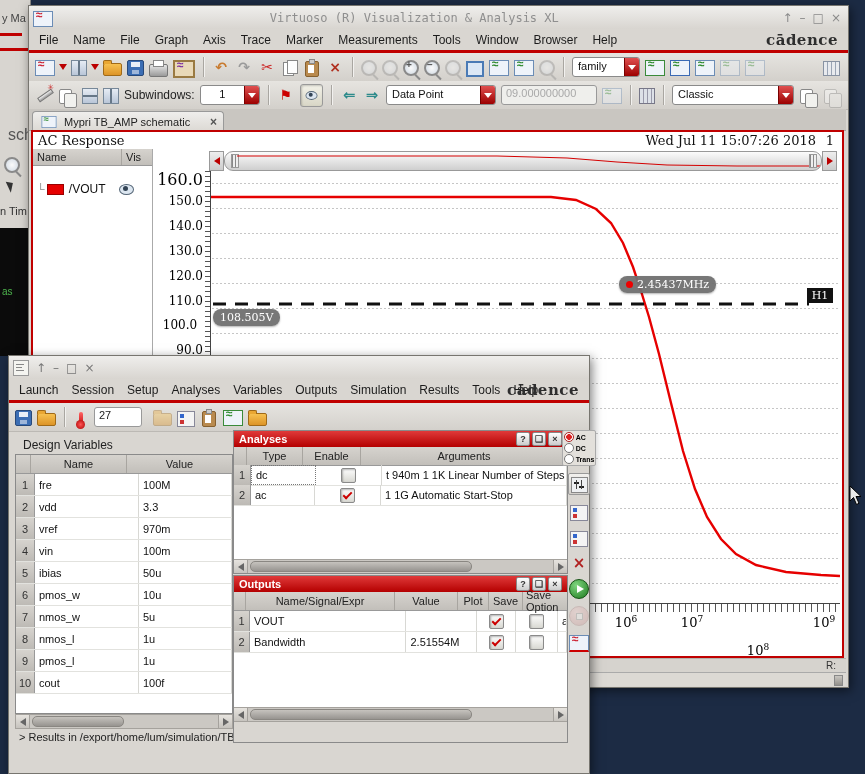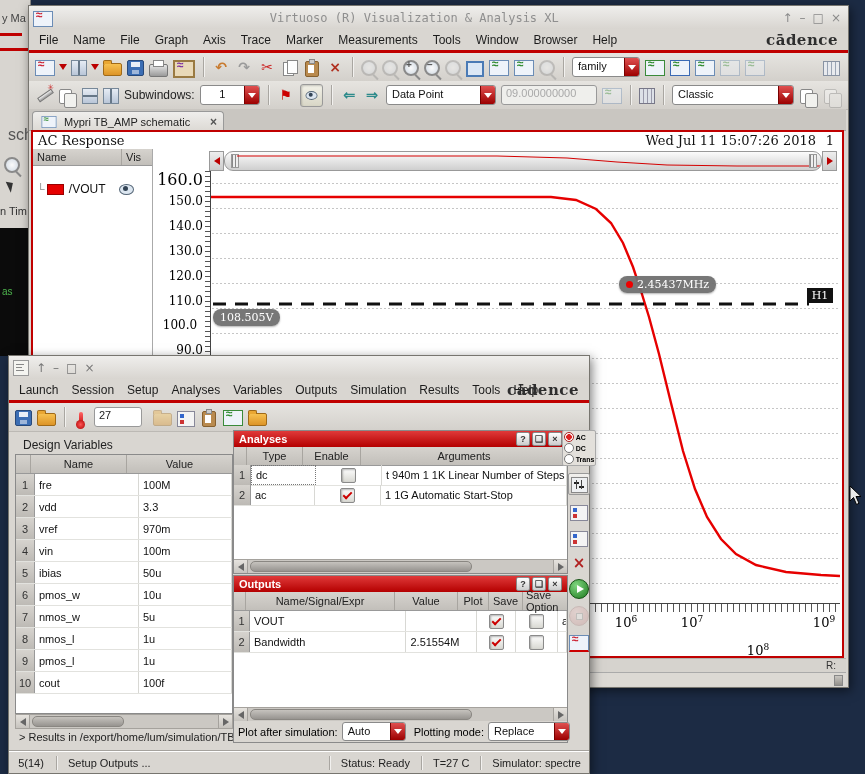--- a/index.html
+++ b/index.html
@@ -546,32 +546,20 @@
         <span class="hs-btn">
             <span class="tri-l"></span>
           </span>
         <span class="hs-track">
             <span class="hs-thumb" style="left:2px;width:220px;"></span>
           </span>
         <span class="hs-btn">
             <span class="tri-r"></span>
           </span>
       </div>
-      <div class="abs" style="left:0;right:0;bottom:0;height:21px;display:flex;align-items:center;gap:4px;padding:0 4px;background:#d9d6d1;">
-        <span style="font-size:11px;white-space:nowrap;">Plot after simulation:</span>
-        <div class="combo" style="width:62px;height:17px;">
-          <span class="val">Auto</span>
-          <span class="cbtn"></span>
-        </div>
-        <span style="font-size:11px;white-space:nowrap;margin-left:4px;">Plotting mode:</span>
-        <div class="combo" style="width:80px;height:17px;">
-          <span class="val">Replace</span>
-          <span class="cbtn"></span>
-        </div>
-      </div>
     </div>
 
     <div class="abs" style="left:559px;top:74px;width:22px;height:260px;display:flex;flex-direction:column;align-items:center;gap:7px;">
       <div style="display:flex;flex-direction:column;gap:1px;background:#e3e0db;border:1px solid #aaa;padding:1px 1px;border-radius:2px;">
         <span style="display:flex;align-items:center;gap:2px;">
           <span class="rad on"></span>
           <span style="font:bold 7px 'Liberation Sans',sans-serif;">AC</span>
           </span>
         <span style="display:flex;align-items:center;gap:2px;">
           <span class="rad"></span>
@@ -586,30 +574,19 @@
         <span class="i i-sliders"></span>
         </span>
       <span class="i i-net"></span>
       <span class="i i-net"></span>
       <span style="font:bold 15px 'DejaVu Sans',sans-serif;color:#b02020;">×</span>
       <span class="i i-play"></span>
       <span class="i i-stop dim"></span>
       <span class="i i-wave red" style="border-bottom:2px solid #c00;"></span>
     </div>
 
-    <div class="abs" style="left:0;right:0;bottom:0;height:21px;background:#d9d6d1;border-top:1px solid #fff;box-shadow:0 -1px 0 #a5a29d;display:flex;align-items:center;font-size:11px;color:#222;">
-      <span style="width:44px;text-align:center;">5(14)</span>
-      <span class="sep" style="height:14px;"></span>
-      <span style="padding:0 8px;flex:1;">Setup Outputs ...</span>
-      <span class="sep" style="height:14px;"></span>
-      <span style="padding:0 8px;">Status: Ready</span>
-      <span class="sep" style="height:14px;"></span>
-      <span style="padding:0 8px;">T=27 C</span>
-      <span class="sep" style="height:14px;"></span>
-      <span style="padding:0 8px;">Simulator: spectre</span>
-    </div>
   </div>
 
   <svg class="abs" style="left:849px;top:486px;" width="15" height="21" viewBox="0 0 15 21">
     <polygon points="1,0 1,15 4.5,11.5 7.5,18.5 10,17.3 7,10.5 12,10.5" fill="#e9e9e9" stroke="#000" stroke-width="1"></polygon>
   </svg>
 
 </div>
 
 </body></html>

